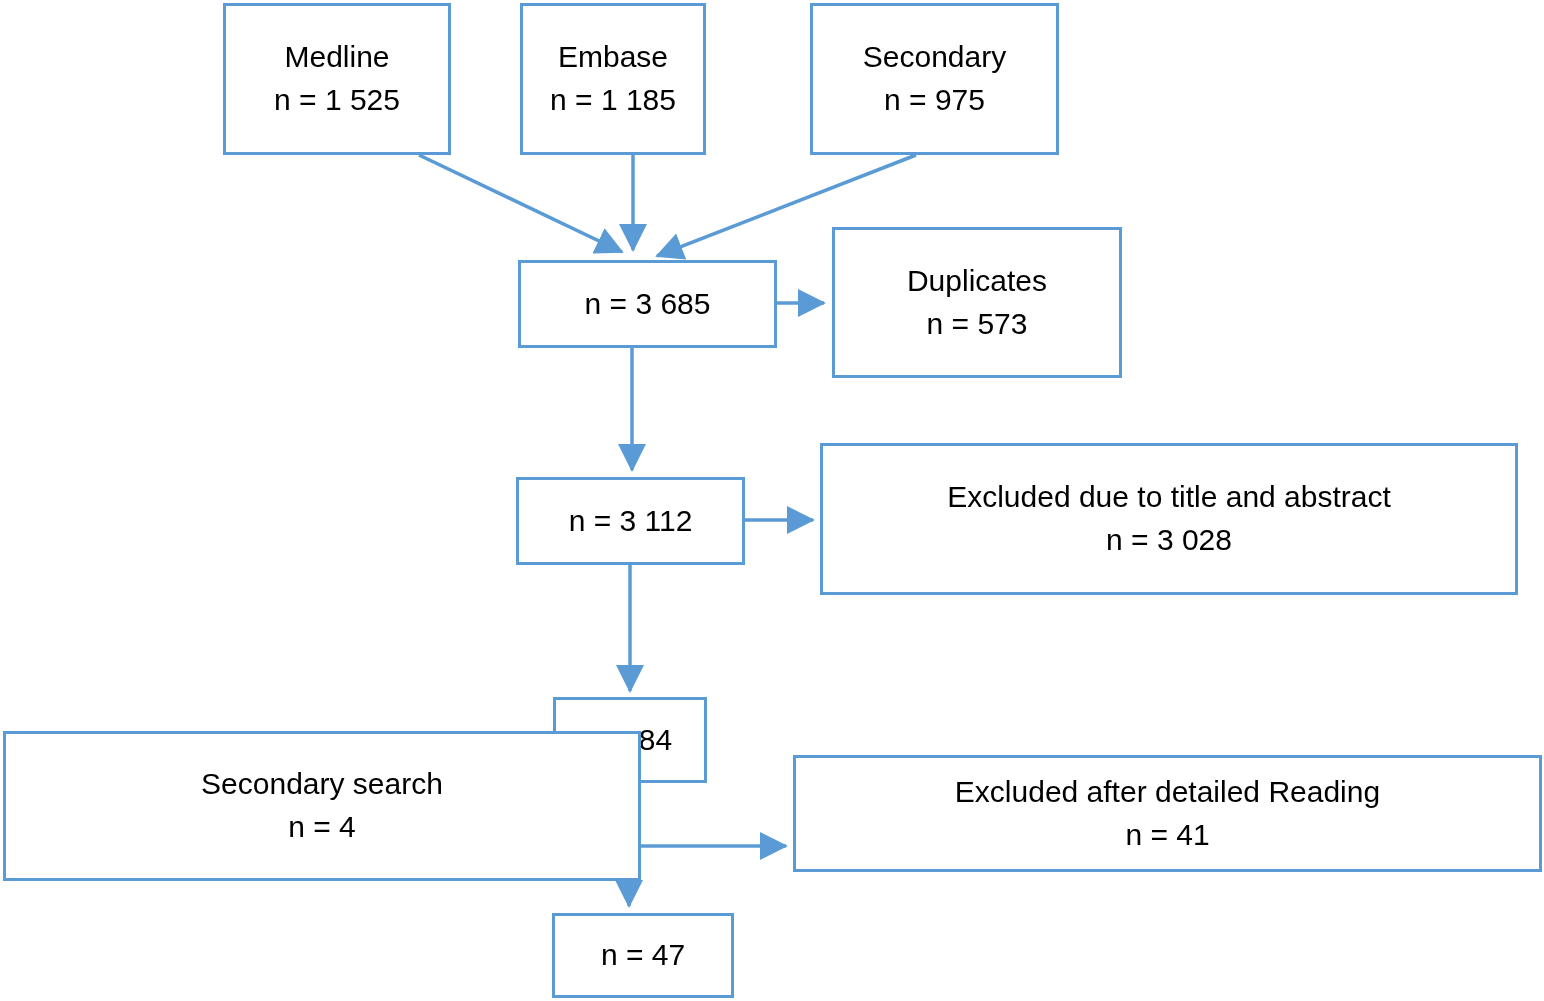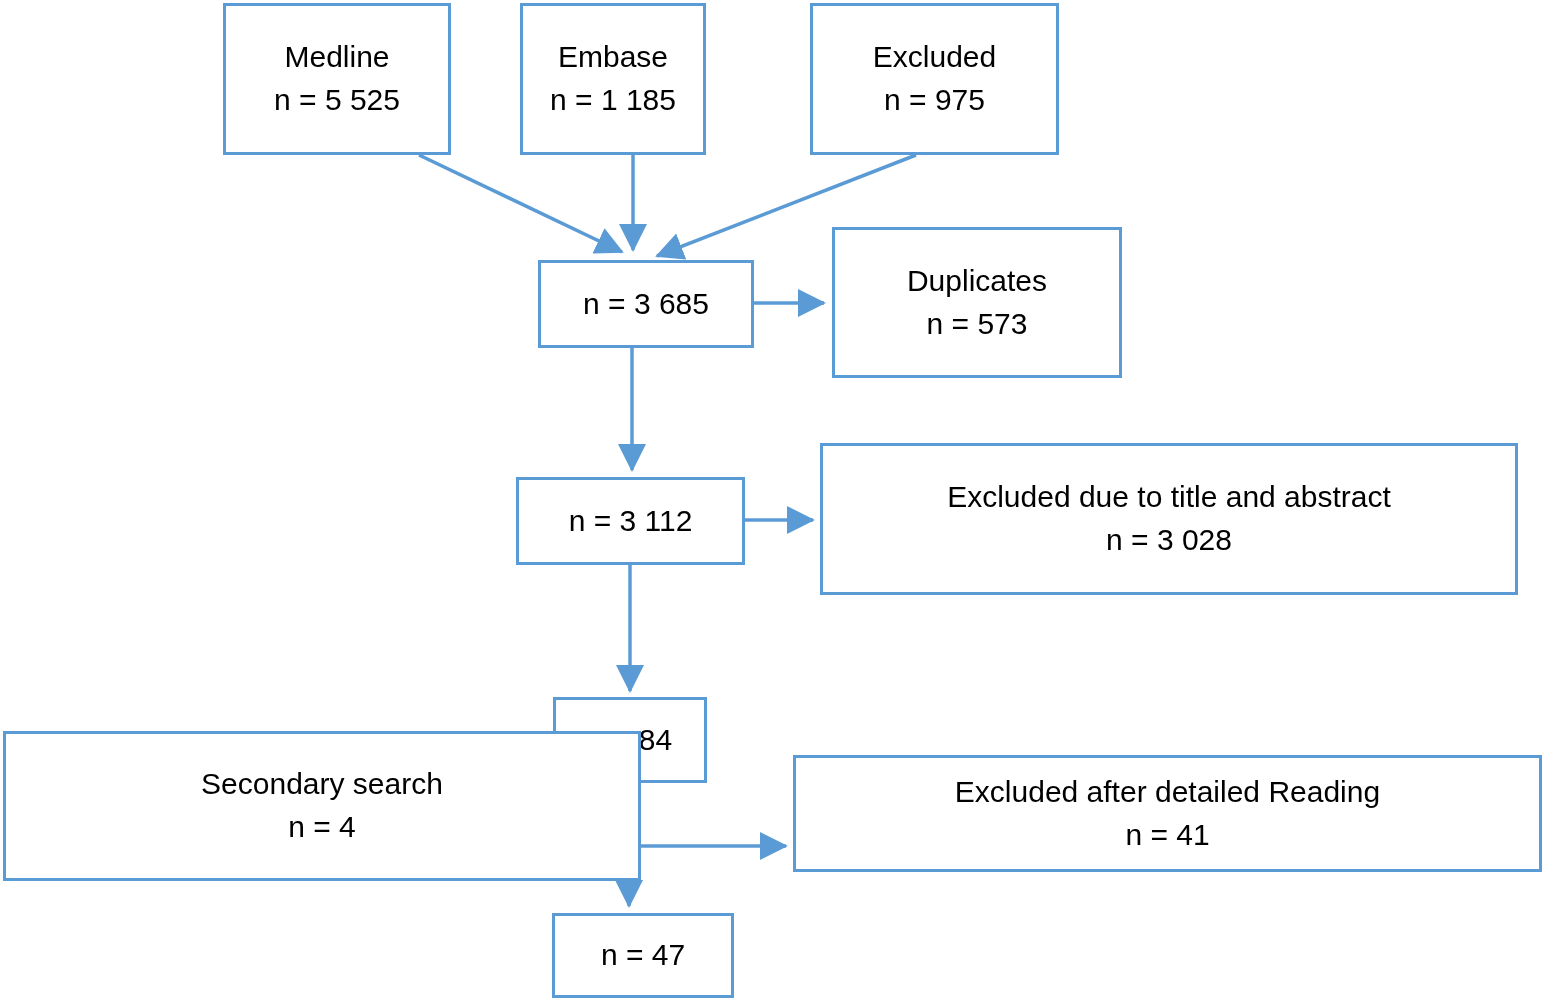--- a/index.html
+++ b/index.html
@@ -59,34 +59,34 @@
     <line x1="632" y1="348" x2="632" y2="470" marker-end="url(#ah)"></line>
     <line x1="745" y1="520" x2="813" y2="520" marker-end="url(#ah)"></line>
     <line x1="630" y1="565" x2="630" y2="691" marker-end="url(#ah)"></line>
     <line x1="629" y1="783" x2="629" y2="906" marker-end="url(#ah)"></line>
     <line x1="537" y1="846" x2="604" y2="846" marker-end="url(#ah)"></line>
     <line x1="629" y1="846" x2="786" y2="846" marker-end="url(#ah)"></line>
   </svg>
 
   <div class="box" style="left:223px;top:3px;width:228px;height:152px">
     <div class="bl">Medline</div>
-    <div class="bl">n = 5 525</div>
+    <div class="bl">n = 1 525</div>
   </div>
 
   <div class="box" style="left:520px;top:3px;width:186px;height:152px">
     <div class="bl">Embase</div>
     <div class="bl">n = 1 185</div>
   </div>
 
   <div class="box" style="left:810px;top:3px;width:249px;height:152px">
-    <div class="bl">Excluded</div>
+    <div class="bl">Secondary</div>
     <div class="bl">n = 975</div>
   </div>
 
-  <div class="box" style="left:538px;top:260px;width:216px;height:88px">
+  <div class="box" style="left:518px;top:260px;width:259px;height:88px">
     <div class="bl">n = 3 685</div>
   </div>
 
   <div class="box" style="left:832px;top:227px;width:290px;height:151px">
     <div class="bl">Duplicates</div>
     <div class="bl">n = 573</div>
   </div>
 
   <div class="box" style="left:516px;top:477px;width:229px;height:88px">
     <div class="bl">n = 3 112</div>

